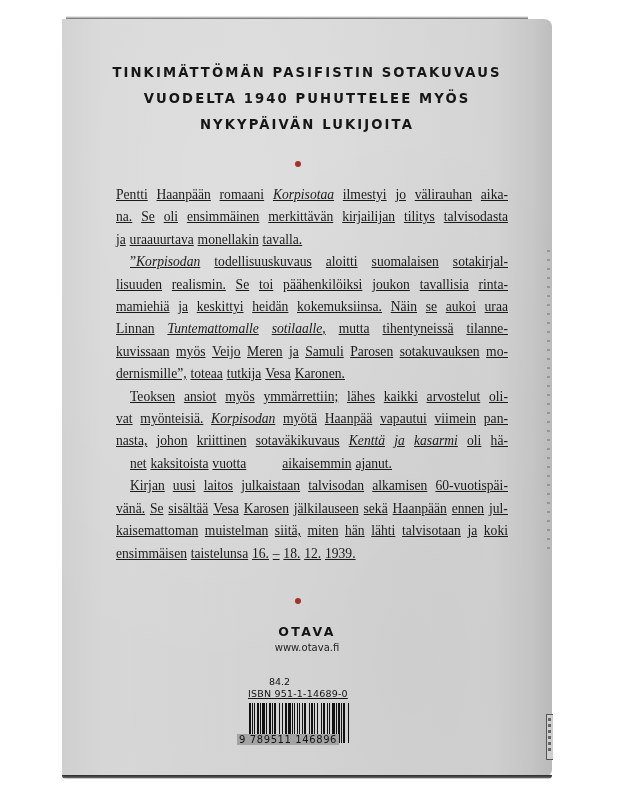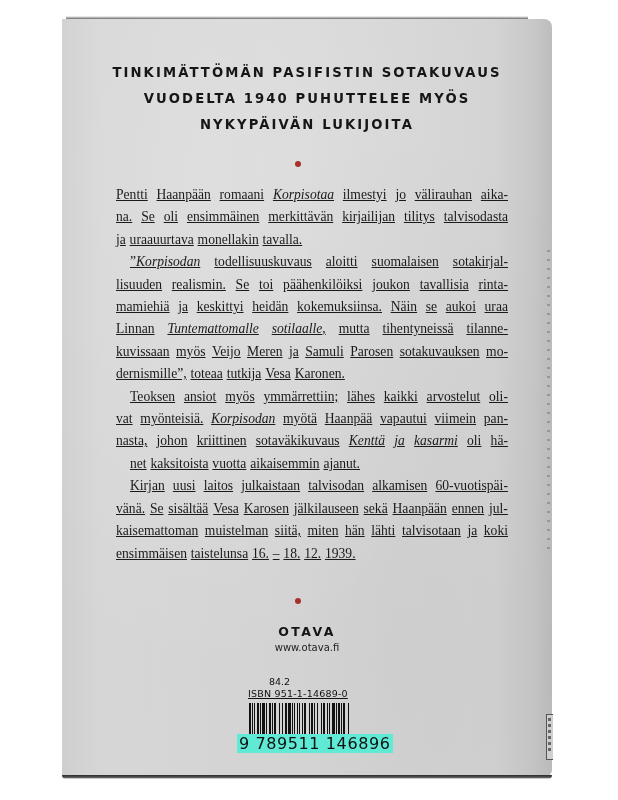--- a/index.html
+++ b/index.html
@@ -149,23 +149,23 @@
     display: block;
     background: #111;
     height: 100%;
   }
   .barcode span.gap { background: transparent; }
   .barcode-digits {
     position: absolute;
     left: 237px;
     top: 734px;
     font-family: "DejaVu Sans", sans-serif;
-    font-size: 16px;
+    font-size: 10px;
     color: #111;
-    background: #5eead4;
+    background: #a3a3a3;
     padding: 0 2px;
     letter-spacing: 0.6px;
   }
   .spine-label {
     position: absolute;
     left: 546px;
     top: 714px;
     width: 6px;
     height: 44px;
     border: 1px solid #555;
@@ -307,21 +307,21 @@
       <span><i>Kenttä</i></span>
       <span><i>ja</i></span>
       <span><i>kasarmi</i></span>
       <span>oli</span>
       <span>hä-</span>
     </div>
     <div class="line last">
       <span style="margin-right: 0.28em; margin-left: 14px;">net</span>
       <span style="margin-right: 0.28em;">kaksitoista</span>
       <span style="margin-right: 0.28em;">vuotta</span>
-      <span style="margin-right: 0.28em;">aikaisemmin</span>
+      <span style="margin-right: 0.28em; margin-left: 32px;">aikaisemmin</span>
       <span>ajanut.</span>
     </div>
     <div class="line indent">
       <span>Kirjan</span>
       <span>uusi</span>
       <span>laitos</span>
       <span>julkaistaan</span>
       <span>talvisodan</span>
       <span>alkamisen</span>
       <span>60-vuotispäi-</span>

